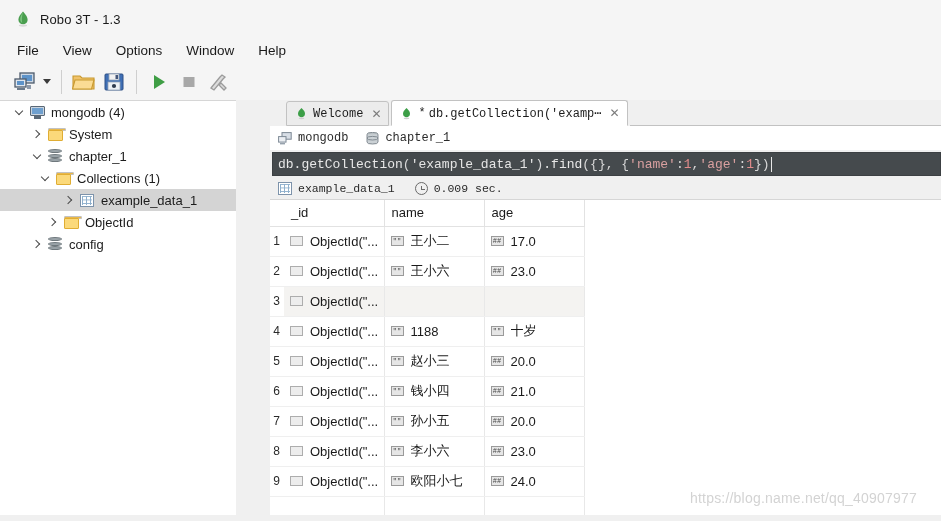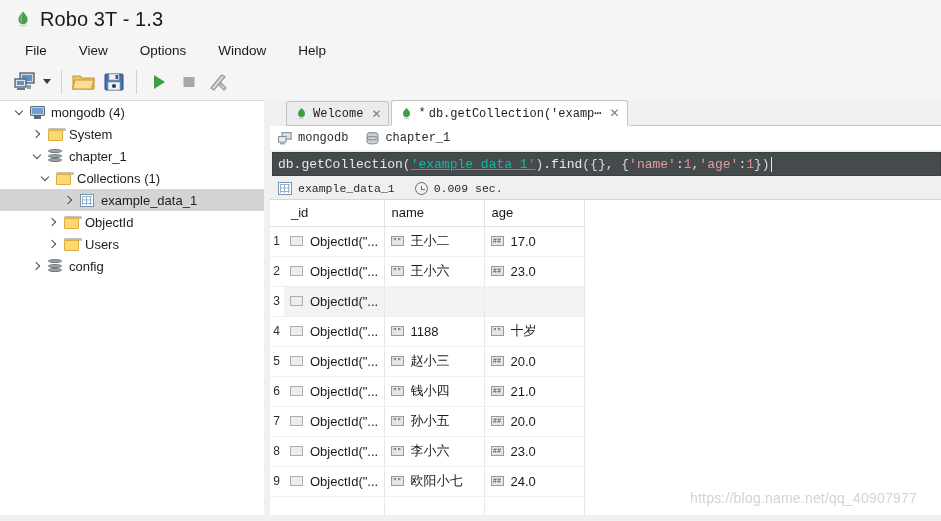--- a/index.html
+++ b/index.html
@@ -18,35 +18,35 @@
 
   
   .titlebar {
     position: absolute; left:0; top:0; width:941px; height:38px;
     background: #f5f5f5;
     display: flex; align-items: center;
     padding-left: 14px;
   }
   .title-icon { width:18px; height:18px; margin-right:8px; position:relative; flex:0 0 auto; }
   .title-text {
-    font-size: 20px; color: #1a1a1a;
+    font-size: 13px; color: #1a1a1a;
     font-family: "Liberation Sans", sans-serif;
     letter-spacing: .1px;
   }
 
   
   .menubar {
     position: absolute; left:0; top:38px; width:941px; height:25px;
     background: #f5f5f5;
     display:flex; align-items:center;
     padding-left: 16px;
   }
   .menu-item {
     font-size: 13.5px; color:#1a1a1a; margin-right: 22px;
-    padding: 2px 1px; cursor: default; margin-left: 8px;
+    padding: 2px 1px; cursor: default;
   }
 
   
   .toolbar {
     position: absolute; left:0; top:63px; width:941px; height:37px;
     background: #f5f5f5;
     display:flex; align-items:center;
     padding-left: 10px;
   }
   .tb-group { display:flex; align-items:center; height:30px; }
@@ -60,21 +60,21 @@
   .tb-arrow {
     width:14px; height:30px; display:flex; align-items:center; justify-content:center;
   }
   .caret-dn {
     width:0;height:0;border-left:4px solid transparent;border-right:4px solid transparent;
     border-top:5px solid #3b3b3b;
   }
 
   
   .tree-panel {
-    position:absolute; left:0; top:100px; width:264px; height:421px;
+    position:absolute; left:0; top:100px; width:236px; height:421px;
     background:#ffffff;
     border-top:1px solid #d6d6d6;
     overflow:hidden;
   }
   .tree-node {
     height:22px; display:flex; align-items:center; cursor:default;
     font-size:13px; color:#1c1c1c; white-space:nowrap;
   }
   .tree-node.sel { background:#d4d4d4; }
   .twisty {
@@ -180,21 +180,21 @@
 
   
   .queryline {
     position:absolute; left:2px; top:52px; width:669px; height:24px;
     background:#454a4d; border:1px solid #3c4043;
     display:flex; align-items:center;
     font-family:"Liberation Mono", monospace; font-size:13px;
     padding-left:5px; overflow:hidden; white-space:nowrap;
   }
   .q-plain { color:#e8e8e8; }
-  .q-str { color:#14b8a6;text-decoration:underline; }
+  .q-str { color:#e5e5e5; }
   .q-punct { color:#d8d8d8; }
   .q-key { color:#d9a0a0; }
   .q-num { color:#e08b8b; }
   .q-caret {
     display:inline-block; width:1px; height:15px; background:#e8e8e8;
     margin-left:1px;
   }
 
   
   .reshdr {
@@ -424,32 +424,20 @@
         </span>
       <span class="node-ico">
         <span class="ico-folder">
             <span class="tab"></span>
             <span class="bod"></span>
           </span>
       </span>
       <span class="node-label">ObjectId</span>
     </div>
 
-    <div class="tree-node" style="padding-left:44px">
-      <span class="twisty">
-          <span class="chev right"></span>
-        </span>
-      <span class="node-ico">
-        <span class="ico-folder">
-            <span class="tab"></span>
-            <span class="bod"></span>
-          </span>
-      </span>
-      <span class="node-label">Users</span>
-    </div>
 
     <div class="tree-node" style="padding-left:28px">
       <span class="twisty">
           <span class="chev right"></span>
         </span>
       <span class="node-ico">
         <span class="ico-db">
             <span class="e1"></span>
             <span class="e2"></span>
             <span class="e3"></span>

